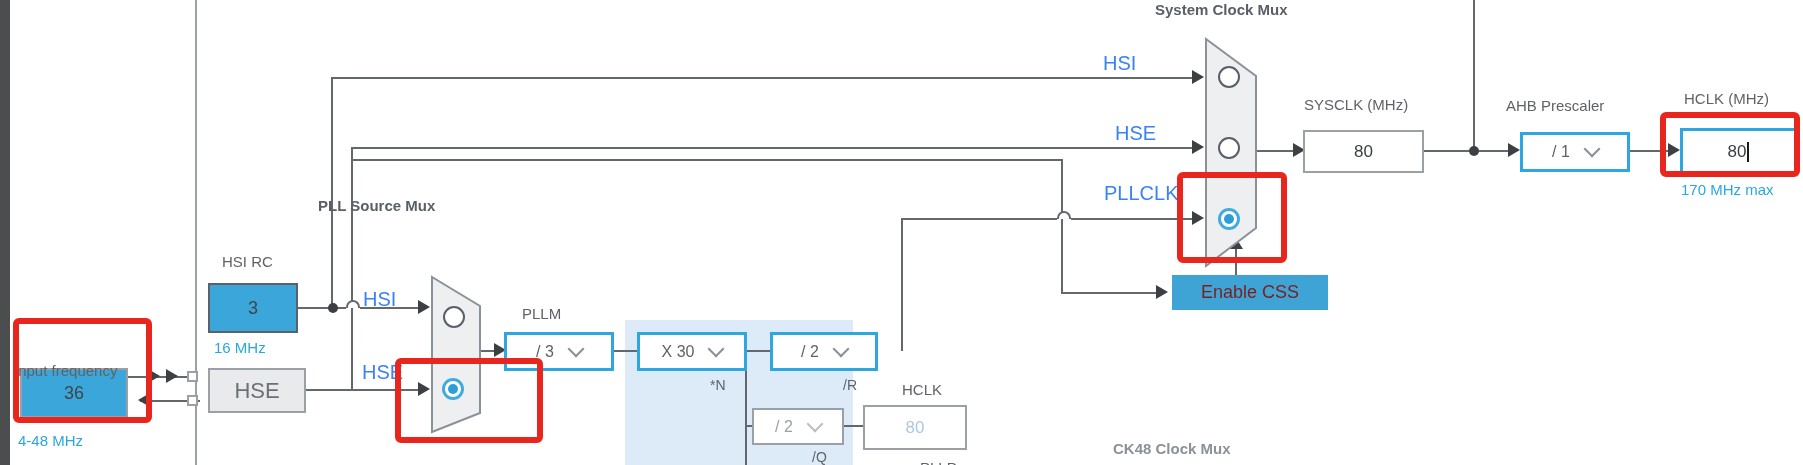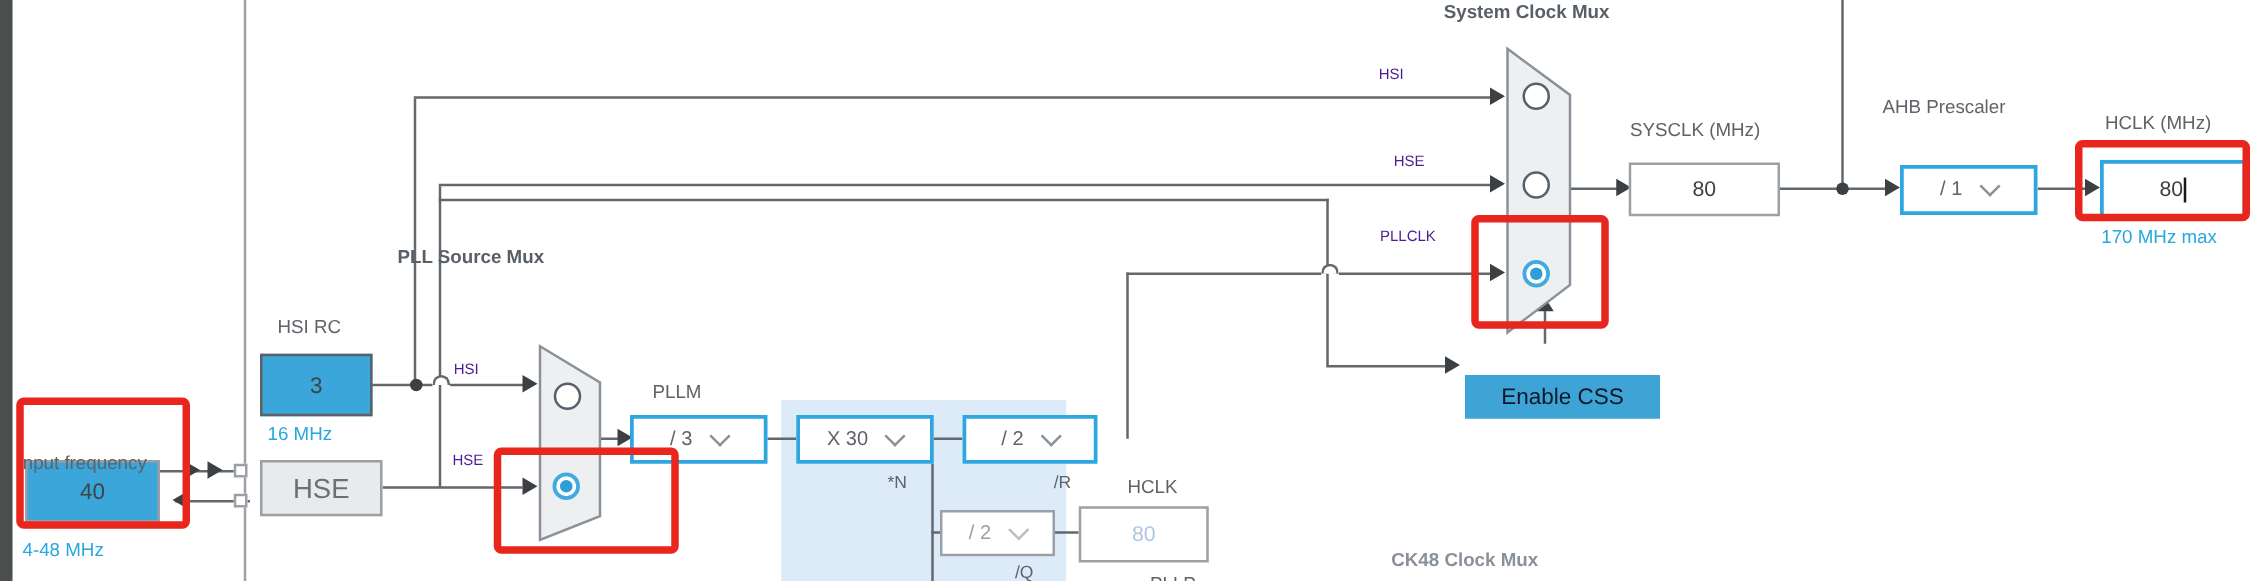--- a/index.html
+++ b/index.html
@@ -32,26 +32,26 @@
         justify-content:center;font-size:17px;color:#3c4043;z-index:4;}
   .dd{background:#fff;border:3px solid #2ea7e0;display:flex;align-items:center;
       justify-content:center;gap:16px;font-size:16px;color:#5f6368;z-index:4;cursor:pointer;}
   .chev{width:10px;height:10px;border-right:2px solid #8a9199;border-bottom:2px solid #8a9199;
         transform:rotate(45deg);margin-top:-6px;flex:0 0 auto;}
   .dd.disabled{border:2px solid #9aa0a6;color:#9aa0a6;}
   .dd.disabled .chev{border-color:#b9bfc4;}
   .hclkbox{background:#fff;border:3px solid #2ea7e0;display:flex;align-items:center;
            justify-content:center;font-size:17px;color:#3c4043;z-index:4;}
   .cursorbar{display:inline-block;width:2px;height:20px;background:#17191b;margin-left:1px;vertical-align:middle;}
-  .btn{background:#3ea4d5;color:#0f172a;display:flex;align-items:center;justify-content:center;
-       font-size:18px;z-index:4;cursor:pointer;margin-top:25px;}
+  .btn{background:#3ea4d5;color:#7f1d1d;display:flex;align-items:center;justify-content:center;
+       font-size:18px;z-index:4;cursor:pointer;}
   
   .lbl{font-size:15px;color:#5f6368;white-space:nowrap;z-index:5;}
   .bluetxt{color:#29a8e0;}
-  .navy{color:#4c1d95;font-size:12px;}
+  .navy{color:#3b82f6;font-size:20px;}
   .boldt{font-weight:bold;color:#595f66;}
   .ckt{font-weight:bold;color:#8a9199;}
   .dimtxt{color:#adc6e5;}
   
   .muxsvg{z-index:3;}
   .radio{width:22px;height:22px;border-radius:50%;background:#fff;border:2px solid #57606a;z-index:6;cursor:pointer;}
   .radio.sel{border:3px solid #41aade;display:flex;align-items:center;justify-content:center;}
   .radio.sel::after{content:"";width:10px;height:10px;border-radius:50%;background:#2d9fd6;}
   
   .red{border:6px solid #e8261d;border-radius:6px;z-index:50;pointer-events:none;}
@@ -111,21 +111,21 @@
 <div class="abs wh" style="left:128px;top:376px;width:60px;"></div>
 <div class="abs ar" style="left:148px;top:369px;"></div>
 <div class="abs ar" style="left:166px;top:369px;"></div>
 <div class="abs wh" style="left:140px;top:400px;width:60px;"></div>
 <div class="abs al" style="left:138px;top:393px;"></div>
 <div class="abs pin" style="left:187px;top:371px;"></div>
 <div class="abs pin" style="left:187px;top:395px;"></div>
 
 <div class="abs lbl" style="left:14px;top:362px;">Input frequency</div>
 <div class="abs bluebox" style="left:20px;top:368px;width:108px;height:50px;border-color:#9aa0a6;">
-  <span>40</span>
+  <span>36</span>
 </div>
 <div class="abs lbl bluetxt" style="left:18px;top:432px;">4-48 MHz</div>
 
 <div class="abs lbl" style="left:222px;top:253px;">HSI RC</div>
 <div class="abs bluebox" style="left:208px;top:283px;width:90px;height:50px;border-color:#5a6268;">
   <span>3</span>
 </div>
 <div class="abs lbl bluetxt" style="left:214px;top:339px;">16 MHz</div>
 
 <div class="abs graybox" style="left:208px;top:368px;width:98px;height:45px;">
@@ -184,21 +184,21 @@
 
 <div class="abs btn" style="left:1172px;top:275px;width:156px;height:35px;">
   <span>Enable CSS</span>
 </div>
 
 <div class="abs lbl" style="left:1304px;top:96px;">SYSCLK (MHz)</div>
 <div class="abs vbox" style="left:1303px;top:130px;width:121px;height:43px;">
   <span>80</span>
 </div>
 
-<div class="abs lbl" style="left:1506px;top:77px;text-align:right;">AHB Prescaler</div>
+<div class="abs lbl" style="left:1506px;top:97px;text-align:right;">AHB Prescaler</div>
 <div class="abs dd" style="left:1520px;top:132px;width:110px;height:40px;">
   <span>/ 1</span>
   <span class="chev"></span>
 </div>
 
 <div class="abs lbl" style="left:1684px;top:90px;">HCLK (MHz)</div>
 <div class="abs hclkbox" style="left:1680px;top:128px;width:117px;height:47px;">
   <span>80</span>
   <span class="cursorbar"></span>
 </div>

